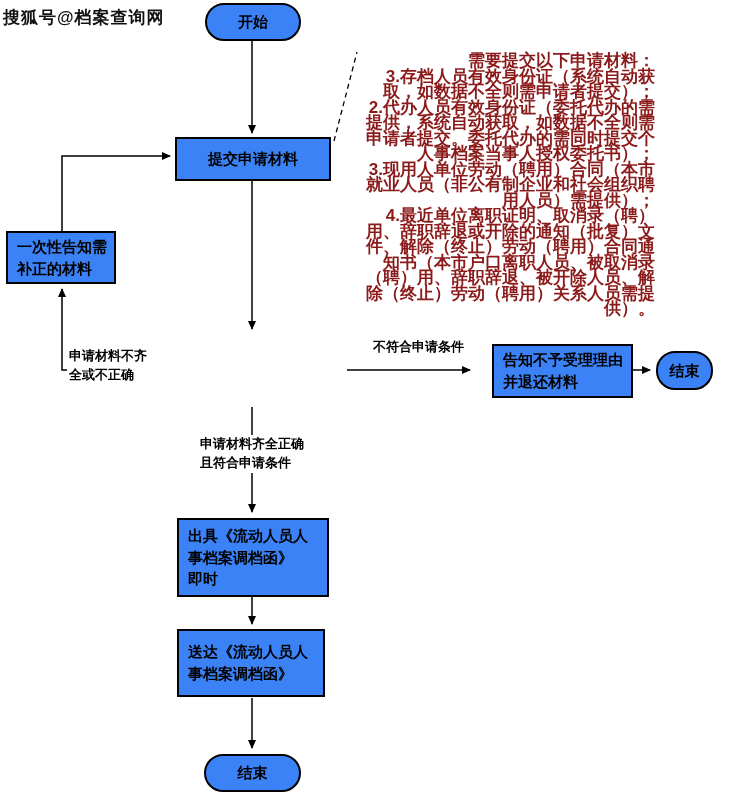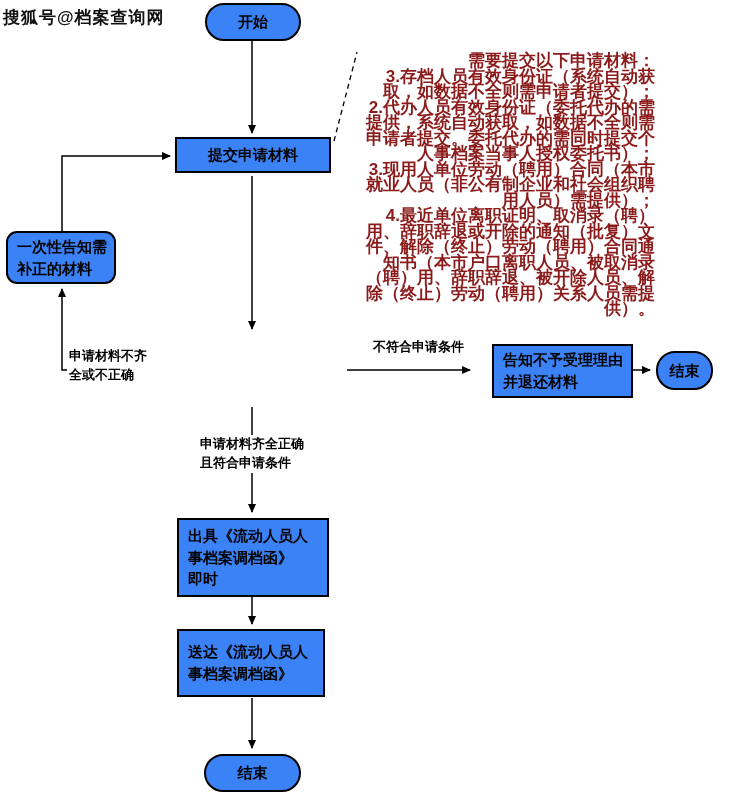--- a/index.html
+++ b/index.html
@@ -73,23 +73,23 @@
     <path class="edge" d="M252,407 L252,512" marker-end="url(#arr)"></path>
     <path class="edge" d="M252,597 L252,624" marker-end="url(#arr)"></path>
     <path class="edge" d="M252,698 L252,748" marker-end="url(#arr)"></path>
     <path class="edge dashed" d="M334,141 L357,52"></path>
   </svg>
 
   <div class="watermark">搜狐号@档案查询网</div>
 
   <div class="node stadium" style="left:205px; top:3px; width:96px; height:38px;">开始</div>
 
-  <div class="node" style="left:175px; top:137px; width:156px; height:36px;">提交申请材料</div>
+  <div class="node" style="left:175px; top:137px; width:156px; height:44px;">提交申请材料</div>
 
-  <div class="node ta-left" style="left:6px; top:231px; width:110px; height:53px;border-radius:11px;">一次性告知需
+  <div class="node ta-left" style="left:6px; top:231px; width:110px; height:53px;">一次性告知需
 补正的材料</div>
 
 
   <div class="node ta-left" style="left:476px; top:344px; width:141px; height:54px;margin-left:16px;">告知不予受理理由
 并退还材料</div>
 
   <div class="node stadium" style="left:656px; top:351px; width:57px; height:39px;">结束</div>
 
   <div class="node ta-left" style="left:177px; top:518px; width:152px; height:79px;">出具《流动人员人
 事档案调档函》

